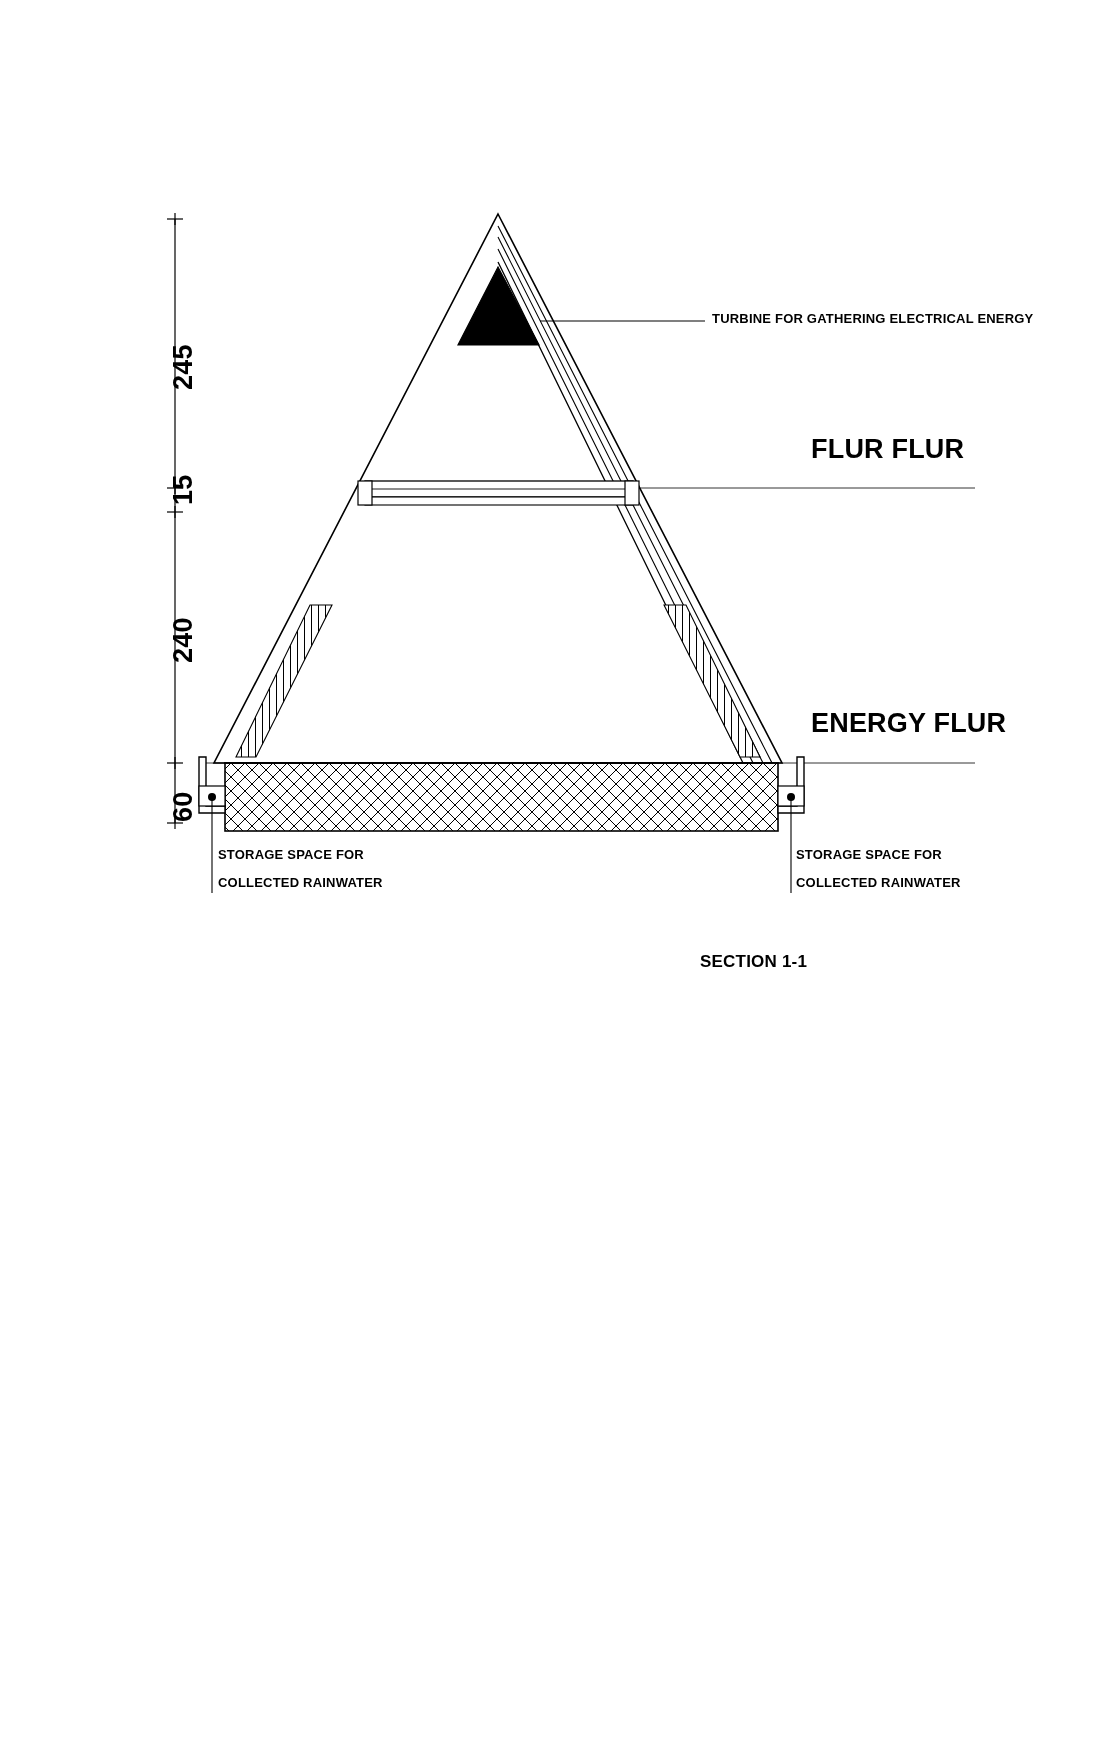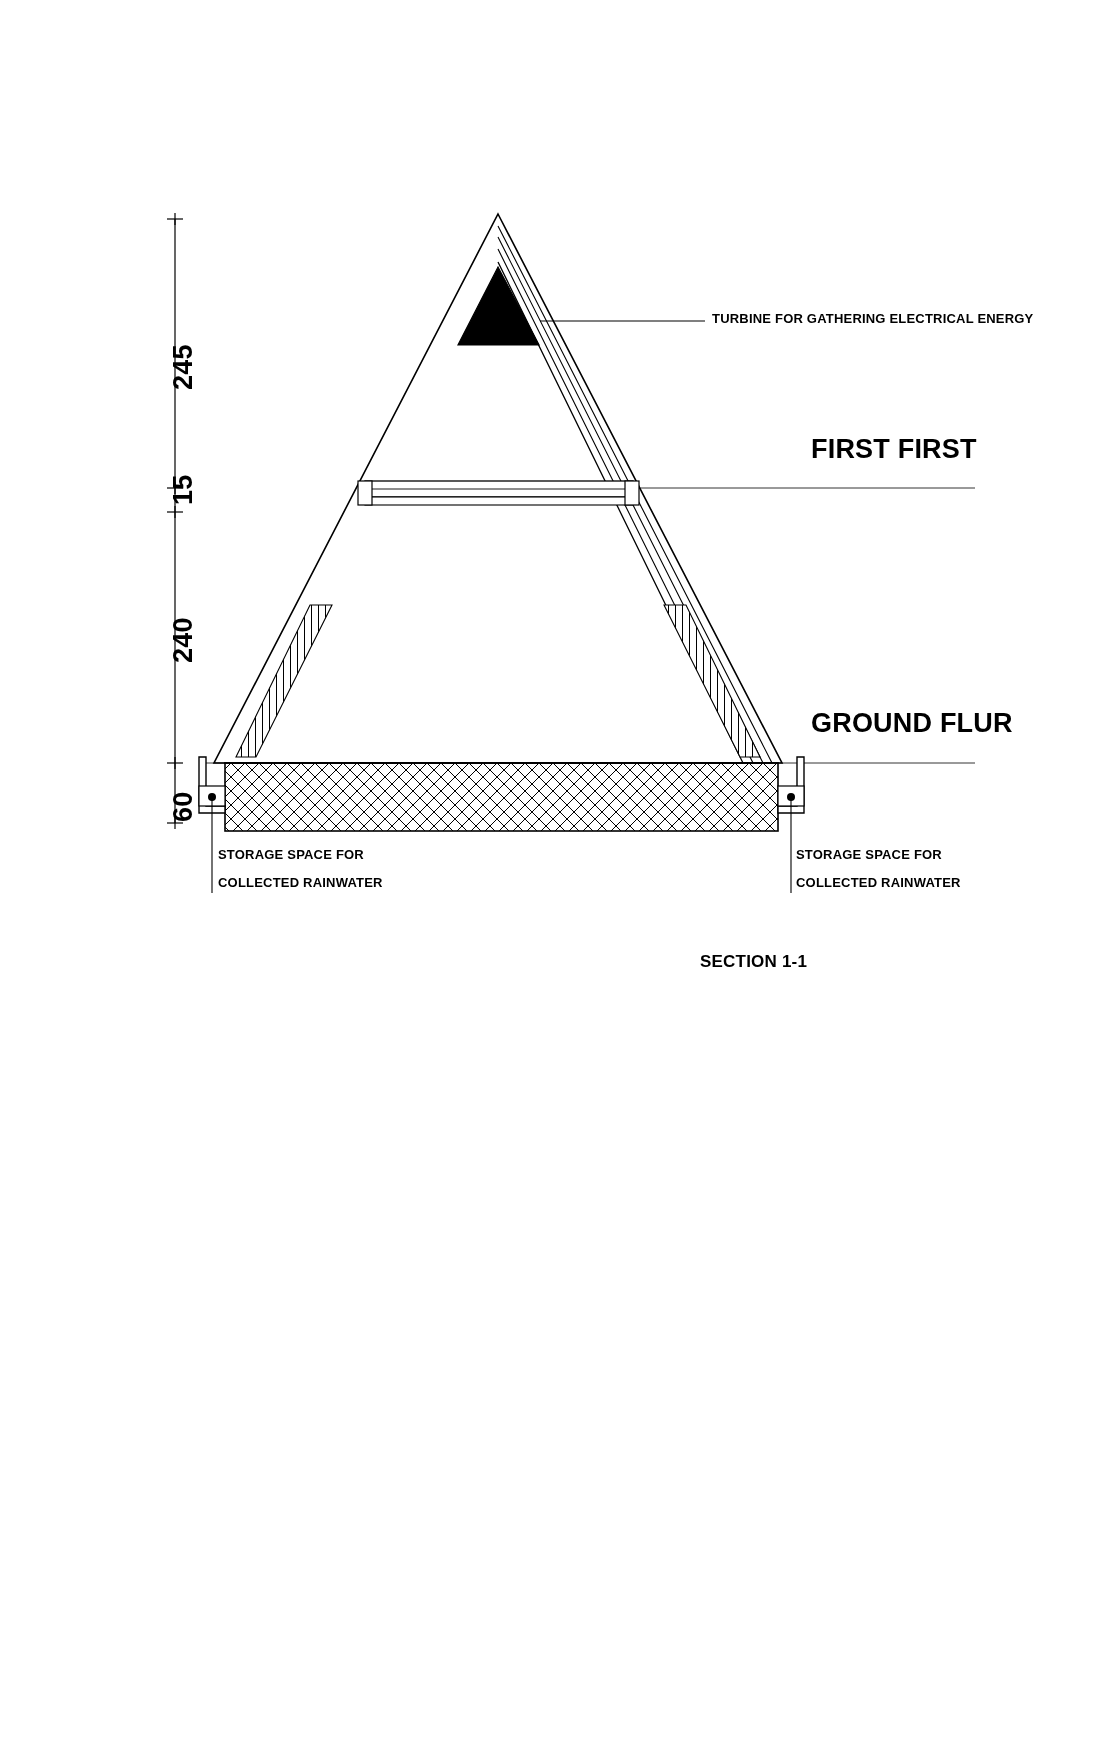--- a/index.html
+++ b/index.html
@@ -160,22 +160,22 @@
       <line x1="791" y1="797" x2="791" y2="845" stroke="#000000" stroke-width="1.1"></line>
       <line x1="791" y1="845" x2="791" y2="893" stroke="#000000" stroke-width="1.1"></line>
     </g>
   </svg>
 
   <div class="txt dim-label" style="left:168px; top:390px;">245</div>
   <div class="txt dim-label" style="left:168px; top:505px;">15</div>
   <div class="txt dim-label" style="left:168px; top:663px;">240</div>
   <div class="txt dim-label" style="left:168px; top:822px;">60</div>
 
-  <div class="txt level-label" style="left:811px; top:434px;">FIRST FIRST</div>
-  <div class="txt level-label" style="left:811px; top:708px;">GROUND FLUR</div>
+  <div class="txt level-label" style="left:811px; top:434px;">FLUR FLUR</div>
+  <div class="txt level-label" style="left:811px; top:708px;">ENERGY FLUR</div>
 
   <div class="txt callout-label" style="left:712px; top:312px;">TURBINE FOR GATHERING ELECTRICAL ENERGY</div>
 
   <div class="txt note-label" style="left:218px; top:848px;">STORAGE SPACE FOR</div>
   <div class="txt note-label" style="left:218px; top:876px;">COLLECTED RAINWATER</div>
 
   <div class="txt note-label" style="left:796px; top:848px;">STORAGE SPACE FOR</div>
   <div class="txt note-label" style="left:796px; top:876px;">COLLECTED RAINWATER</div>
 
   <div class="txt section-title" style="left:700px; top:952px;">SECTION 1-1</div>

